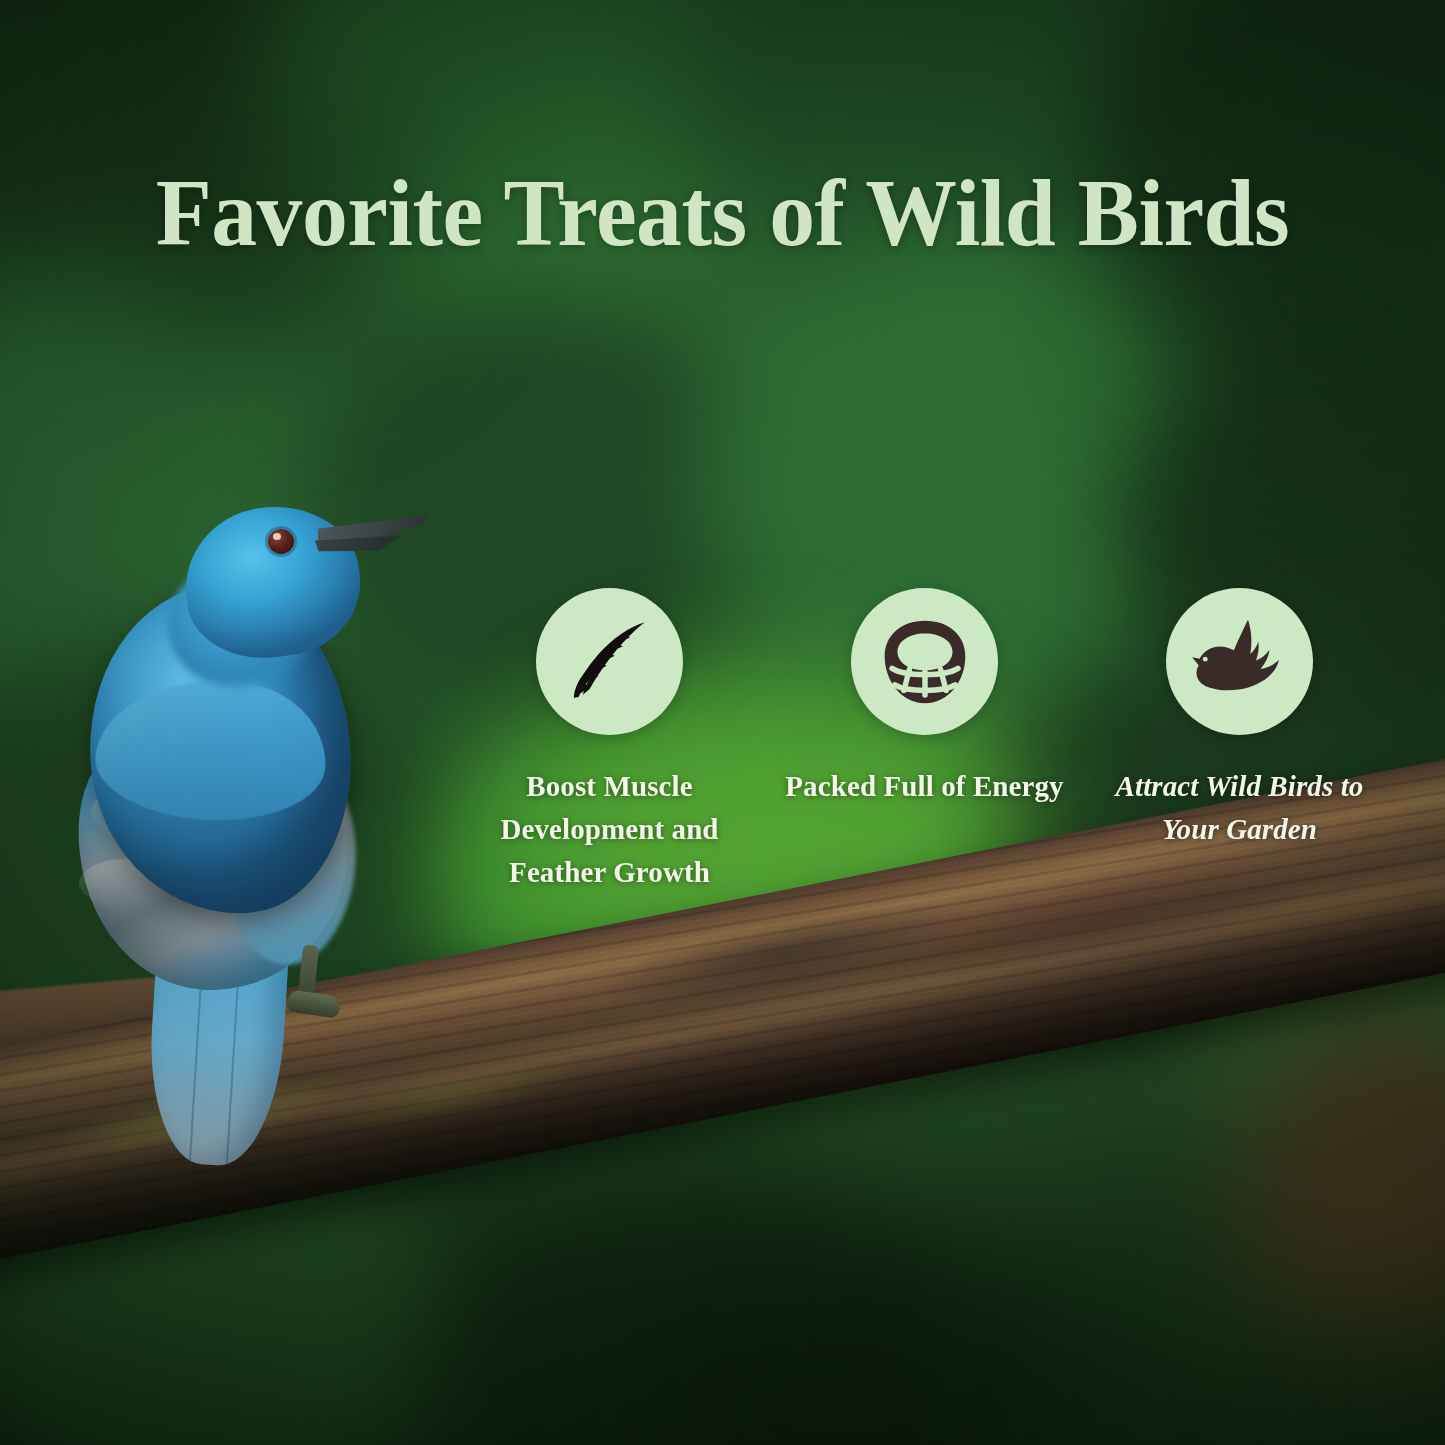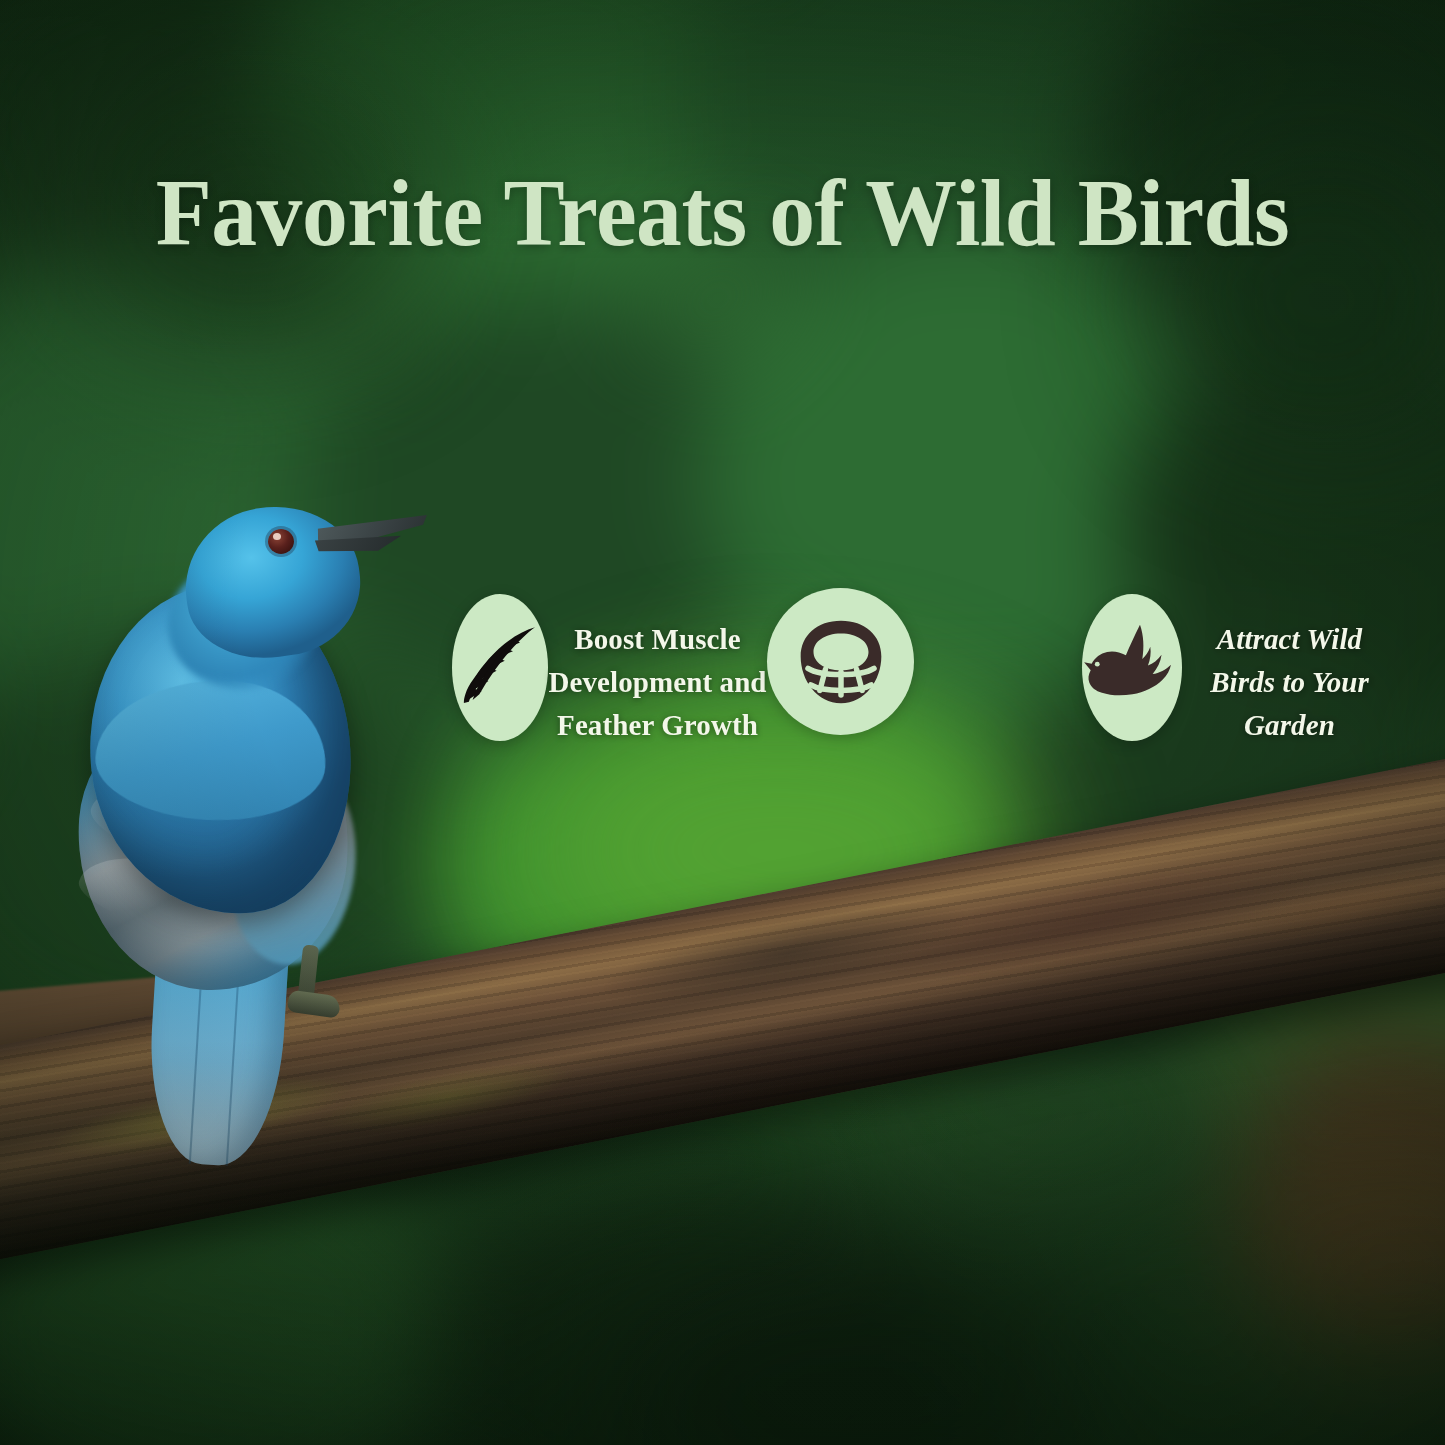--- a/index.html
+++ b/index.html
@@ -183,21 +183,21 @@
 
   
   #features{
     position:absolute;
     left:452px; top:588px; width:945px;
     display:flex;
     align-items:flex-start;
   }
   .feature{
     width:315px;
-    display:flex;align-items:center;
+    display:flex;flex-direction:column;align-items:center;
   }
   .icon-circle{
     width:147px;height:147px;border-radius:50%;
     background:#cce9c4;
     display:flex;align-items:center;justify-content:center;
     box-shadow:0 3px 14px rgba(0,0,0,.22);
   }
   .feature-label{
     margin-top:30px;
     text-align:center;
@@ -307,20 +307,21 @@
                    M50 17 C68 17 80 26 80 37 C80 48 68 57 50 57 C32 57 20 48 20 37 C20 26 32 17 50 17 Z" fill="#3a2b29"></path>
           <g stroke="#cce9c4" stroke-width="6" stroke-linecap="round" fill="none">
             <path d="M14 55 C28 64 72 64 86 55"></path>
             <path d="M17 73 C30 81 70 81 83 73"></path>
             <path d="M33 56 L27 79"></path>
             <path d="M50 59 L50 84"></path>
             <path d="M67 56 L73 79"></path>
           </g>
         </svg>
       </div>
+      <div class="feature-label">Packed Full of Energy</div>
     </div>
 
     <div class="feature" id="feature-2">
       <div class="icon-circle">
         <svg width="100" height="92" viewBox="0 0 106 98" aria-hidden="true">
           <path fill="#3a2b29" d="M61.5 4 C55.5 16 50.5 27 46.5 36.5 C40 33 33 31.5 26.5 33 C19.5 34.5 13.5 39 10 45.5 L2 44 L9 52.5 C6.5 57 6 61.5 7.5 65.5 C9.5 71 14.5 74.5 21 76.5 C30 79.5 42 80 53.5 78 C66 75.8 77.5 70.5 85.5 62.5 C90.5 57.5 93.5 52 94.5 46.5 C89 52 82 55.5 75 56.5 C80 50.5 83.5 43.5 84.5 36 C80.5 41.5 75.5 45.5 70 47.5 C72.5 41 73.5 34 72.5 27.5 C70.5 33 67.5 37.5 64 40.5 C66 28 65.5 15.5 61.5 4 Z"></path>
           <circle cx="16" cy="46" r="2.6" fill="#cce9c4"></circle>
         </svg>
       </div>
       <div class="feature-label">Attract Wild Birds to Your Garden</div>

